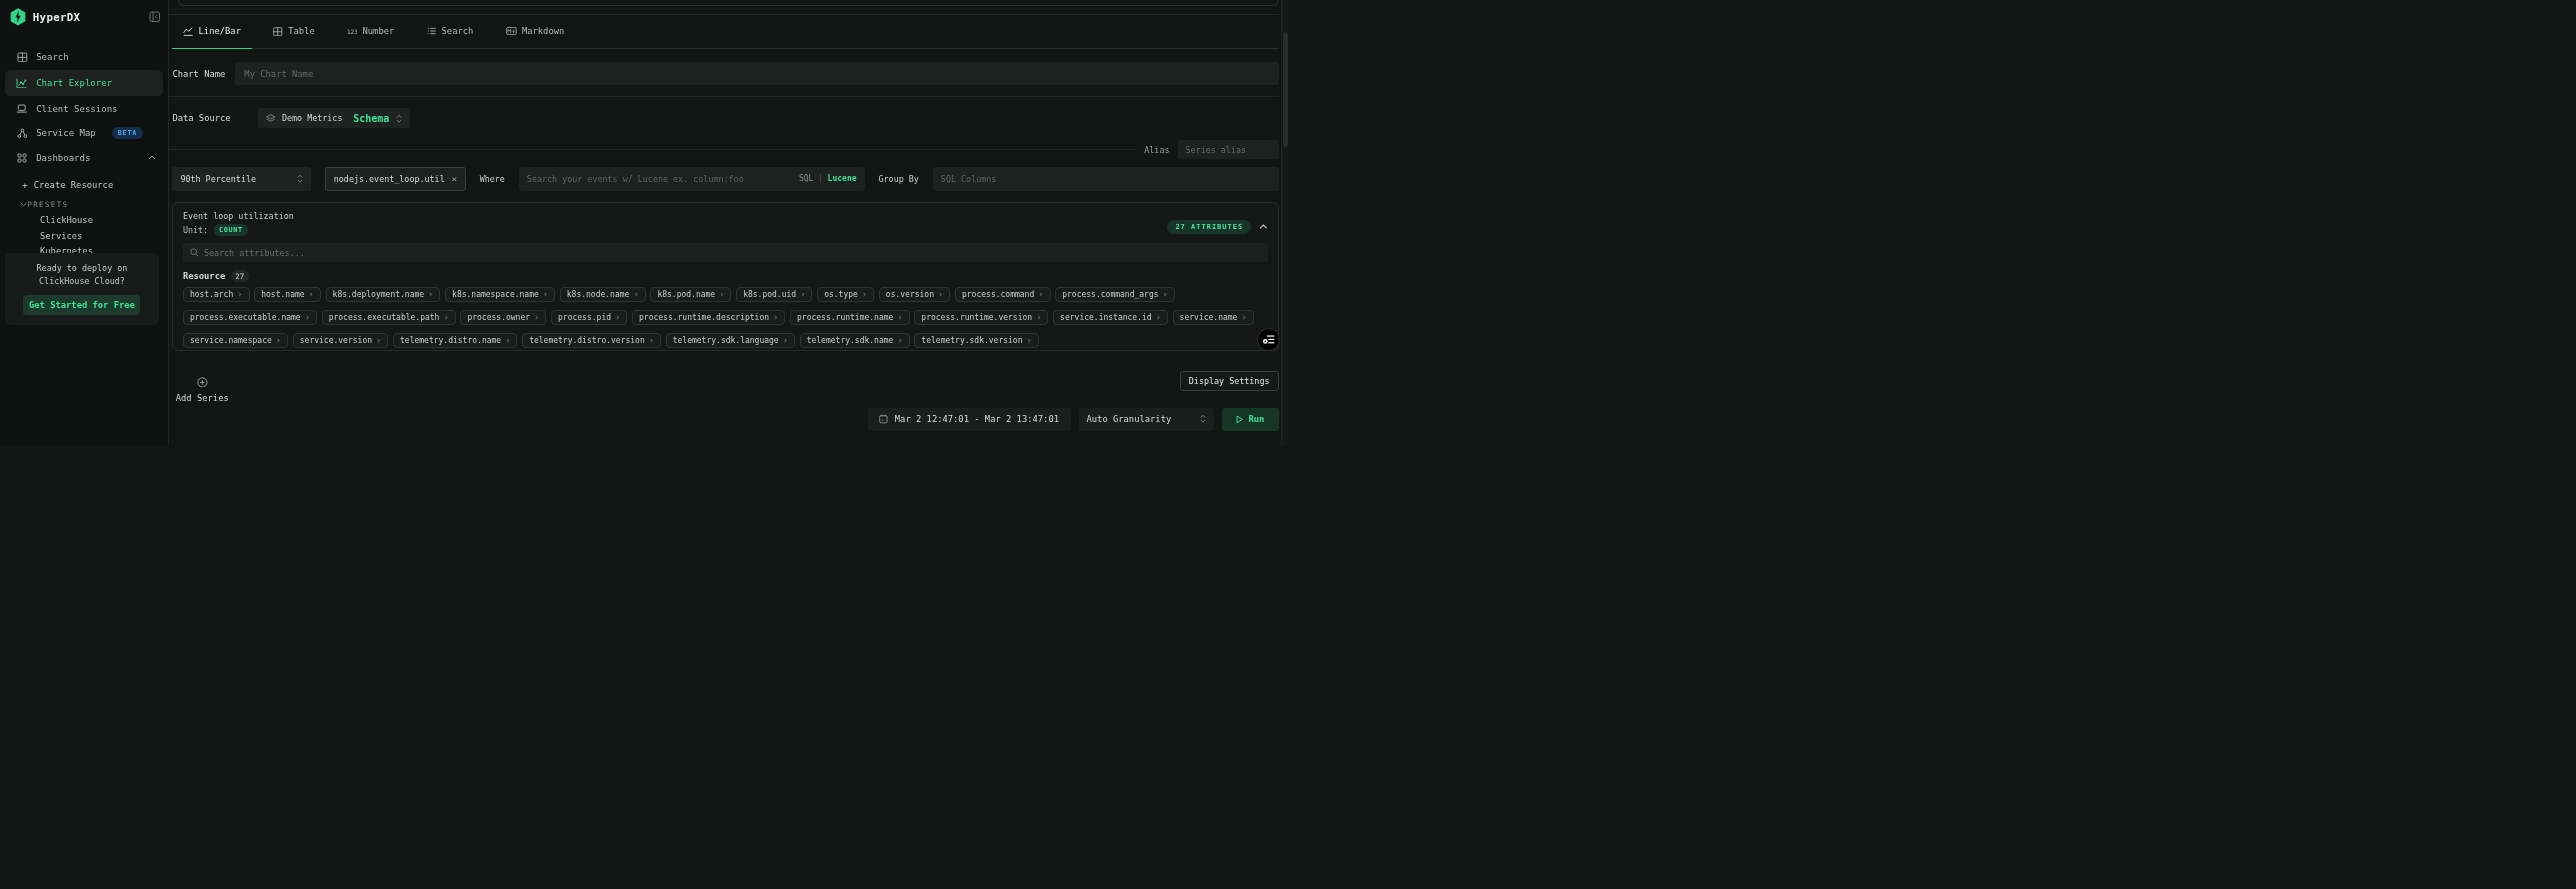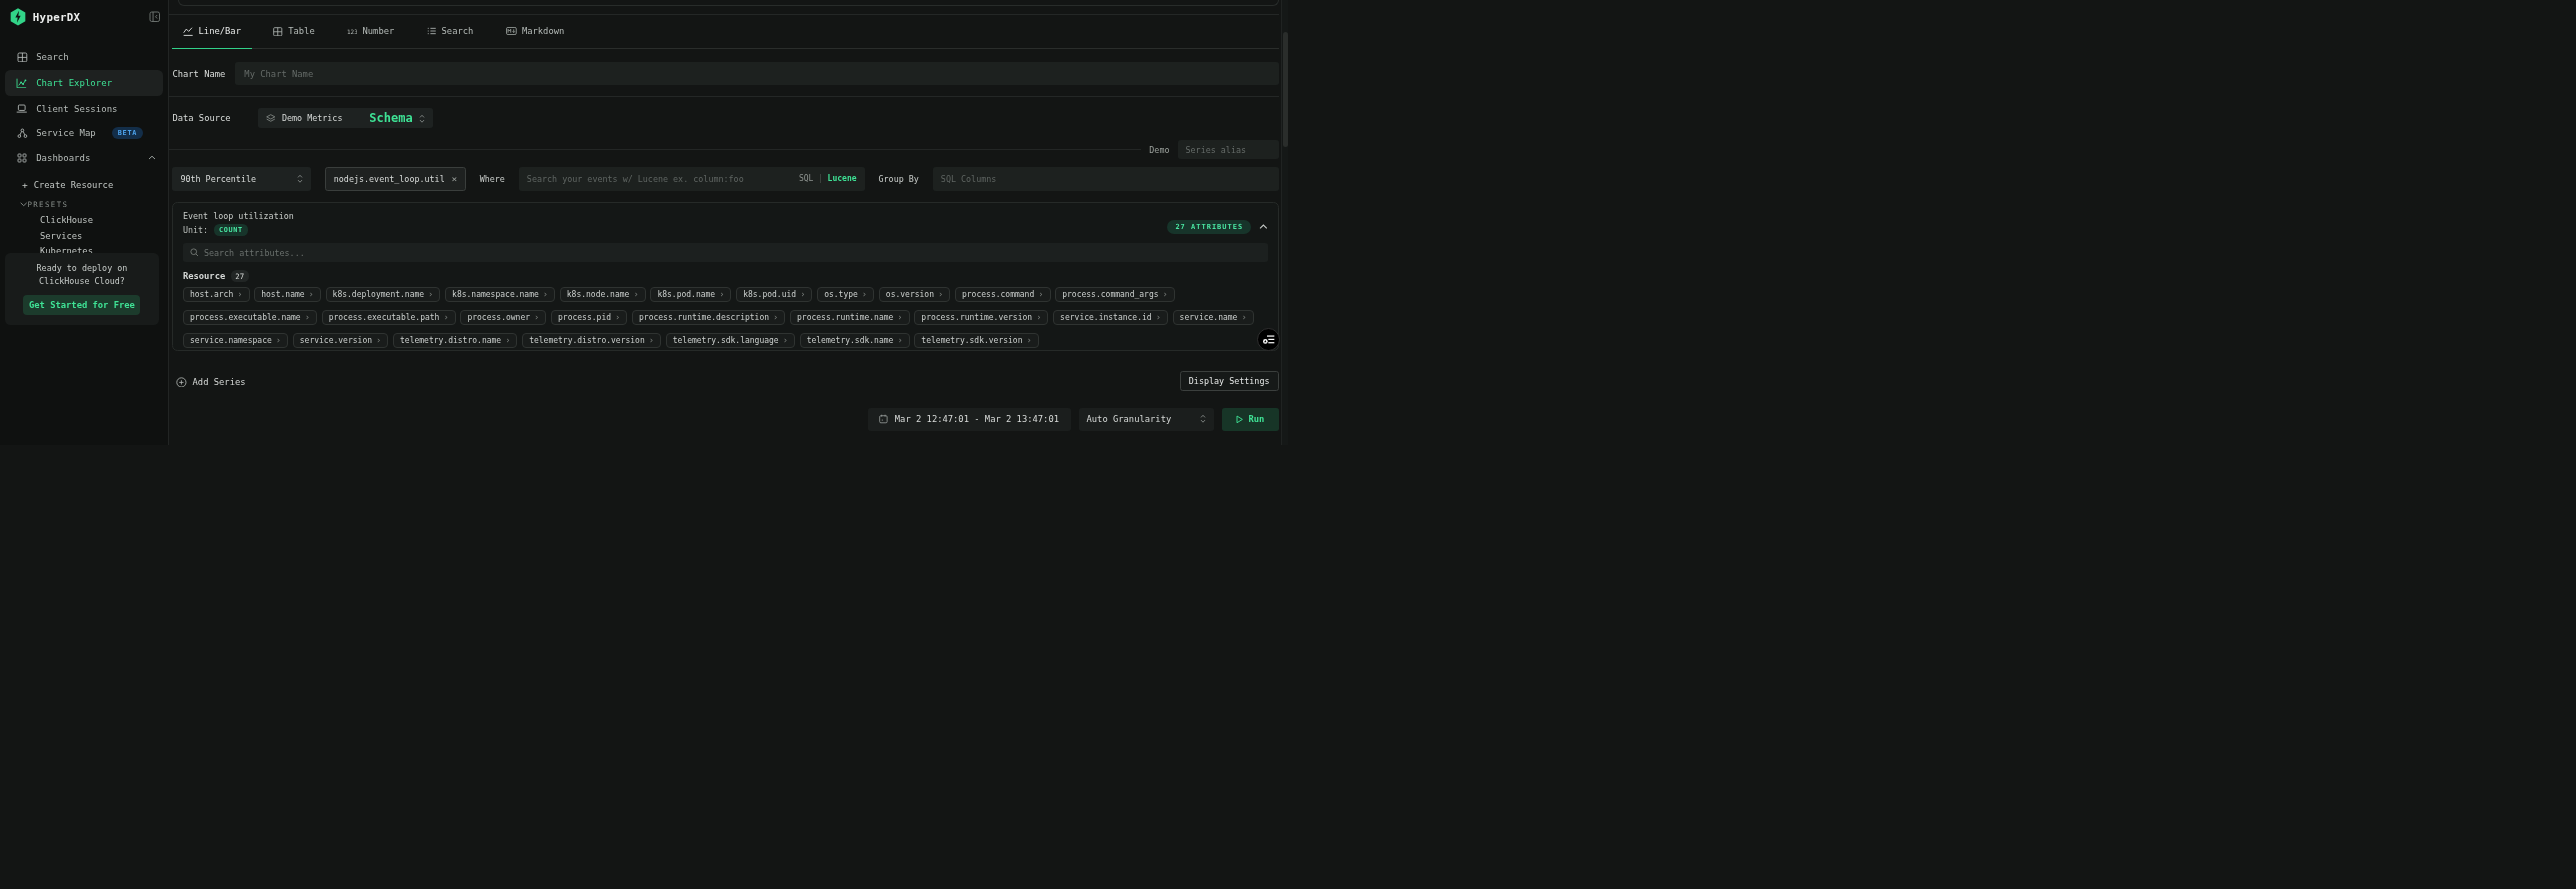--- a/index.html
+++ b/index.html
@@ -38,21 +38,21 @@
   .chart-row { margin-top:13px; }
   .field-label { color:#dadddb; font-size:8.8px; white-space:nowrap; }
   .chart-row .field-label { margin-right:9.5px; }
   .text-input { background:#1d211f; border:none; outline:none; border-radius:2.7px; color:#d9dcda; font-size:8.8px; padding:0 9.5px; }
   .text-input::placeholder { color:#656b68; }
   .chart-input { flex:1; height:23px; }
   .divider-mid { border-top:0.7px solid #242726; margin:10.8px 0 0 -3.4px; }
   .ds-row { margin-top:11.5px; }
   .ds-select { margin-left:27px; display:inline-flex; align-items:center; height:20px; background:#1e2221; border-radius:2.7px; padding:0 8px; gap:6.8px; cursor:pointer; }
   .ds-value { font-size:8.4px; color:#d6d9d7; }
-  .ds-schema { font-size:12px; font-weight:bold; color:#3ee295; margin-left:20px; }
+  .ds-schema { font-size:10px; font-weight:bold; color:#3ee295; margin-left:4px; }
   .icon-dim { color:#8a908d; display:flex; }
   .alias-row { margin-top:11.5px; display:flex; align-items:center; }
   .alias-line { flex:1; border-top:0.7px solid #232625; margin-left:-3.4px; }
   .alias-label { color:#9ba09c; font-size:8.4px; margin:0 8px 0 8px; }
   .alias-input { width:101px; height:19.6px; padding:0 8px; font-size:8.4px; }
 
   .series-row { margin-top:7.4px; display:flex; align-items:center; gap:14px; }
   .agg-select { width:139px; height:24px; background:#1e2221; border-radius:2.7px; display:flex; align-items:center; justify-content:space-between; padding:0 8px; font-size:8.4px; color:#dcdfdd; cursor:pointer; flex:none; }
   .metric-tag { height:24px; border:0.7px solid #3a3e3c; background:#1e2120; border-radius:2.7px; display:flex; align-items:center; gap:6.8px; padding:0 7.4px; font-size:8.4px; color:#d8dbd9; flex:none; }
   .tag-close { color:#9aa09c; font-size:9.5px; cursor:pointer; }
@@ -82,21 +82,21 @@
   .attr-search input::placeholder { color:#6a706d; }
   .group-row { margin-top:8px; display:flex; align-items:center; gap:5.4px; }
   .group-label { color:#d4d7d5; font-size:8.8px;font-weight:bold; }
   .group-count { background:#222625; color:#d5d8d6; font-size:7.4px; padding:1.4px 4.7px; border-radius:5.4px; }
   .chips { margin-top:4.7px; display:flex; flex-wrap:wrap; gap:8px 4.7px; }
   .chip { display:inline-flex; align-items:center; gap:4px; height:15px; padding:0 6px; border:0.7px solid #2f3331; border-radius:4px; background:#191c1b; color:#ccd0ce; font-size:8px; cursor:pointer; white-space:nowrap; }
   .chip-chevron { color:#7d827f; font-size:8.8px; }
 
   
   .footer { flex:1; position:relative; }
-  .add-series { position:absolute; left:3.4px; top:26px; display:flex; align-items:center; gap:6px; color:#d6d9d7; font-size:8.8px; cursor:pointer; }
+  .add-series { position:absolute; left:3.4px; top:26px; display:flex; align-items:center; gap:6px; color:#d6d9d7; font-size:8.8px; cursor:pointer;flex-direction:column; }
   .ds-button { position:absolute; right:0; top:20px; height:20px; padding:0 8px; background:#161918; border:0.7px solid #3b3f3d; border-radius:2.7px; color:#e7e9e8; font-size:8.4px; display:flex; align-items:center; cursor:pointer; }
   .bottom-row { position:absolute; right:0; top:57px; display:flex; align-items:center; gap:8px; }
   .date-box { height:23px; background:#1b1e1d; border-radius:2.7px; display:flex; align-items:center; gap:6.8px; padding:0 11.5px; color:#d9dcda; font-size:8.8px; cursor:pointer; }
   .gran-box { height:23px; width:135px; background:#1b1e1d; border-radius:2.7px; display:flex; align-items:center; justify-content:space-between; padding:0 8px; color:#d5d8d6; font-size:8.8px; cursor:pointer; }
   .run-btn { height:23px; width:57px; background:#173527; border:none; border-radius:2.7px; color:#3fe295; font-weight:bold; font-size:8.8px; display:flex; align-items:center; justify-content:center; gap:5.4px; cursor:pointer; }
 
   
   .scrollbar { position:absolute; right:0; top:0; width:7.4px; height:445px; background:#151817; border-left:0.7px solid #202322; }
   .scroll-thumb { position:absolute; left:1.4px; top:32px; width:4.7px; height:115px; border-radius:2.7px; background:#2a2d2b; }
   .float-widget { position:absolute; left:1257px; top:328px; width:23px; height:23px; border-radius:50%; background:#000; border:1.4px solid #2f2f2f; display:flex; align-items:center; justify-content:center; cursor:pointer; }
@@ -277,21 +277,21 @@
           <svg width="6" height="9.5" viewBox="0 0 9 14" fill="none" stroke="currentColor" stroke-width="1.3">
               <path d="M1.5 5 L4.5 1.8 L7.5 5"></path>
               <path d="M1.5 9 L4.5 12.2 L7.5 9"></path>
             </svg>
         </span>
       </div>
     </div>
 
     <div class="alias-row">
       <div class="alias-line"></div>
-      <span class="alias-label">Demo</span>
+      <span class="alias-label">Alias</span>
       <input class="text-input alias-input" placeholder="Series alias" style="">
     </div>
 
     <div class="series-row">
       <div class="agg-select">
         <span>90th Percentile</span>
         <span class="icon-dim">
           <svg width="6" height="9.5" viewBox="0 0 9 14" fill="none" stroke="currentColor" stroke-width="1.3">
               <path d="M1.5 5 L4.5 1.8 L7.5 5"></path>
               <path d="M1.5 9 L4.5 12.2 L7.5 9"></path>

